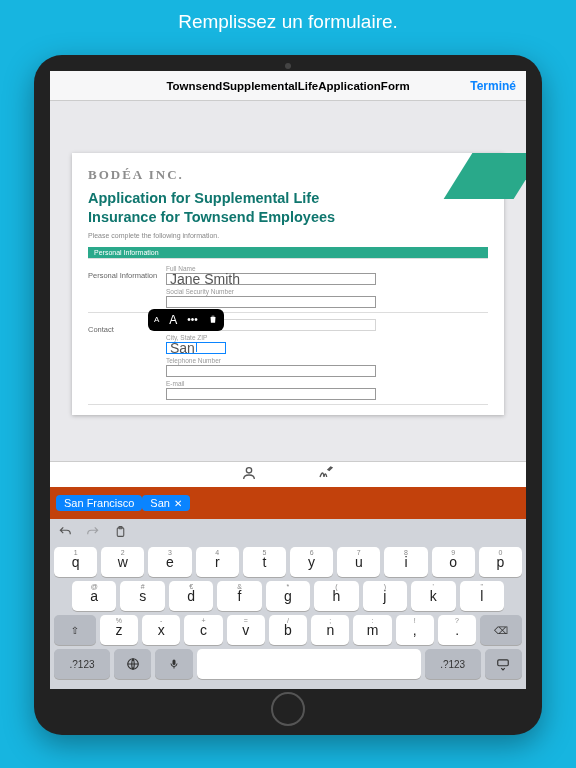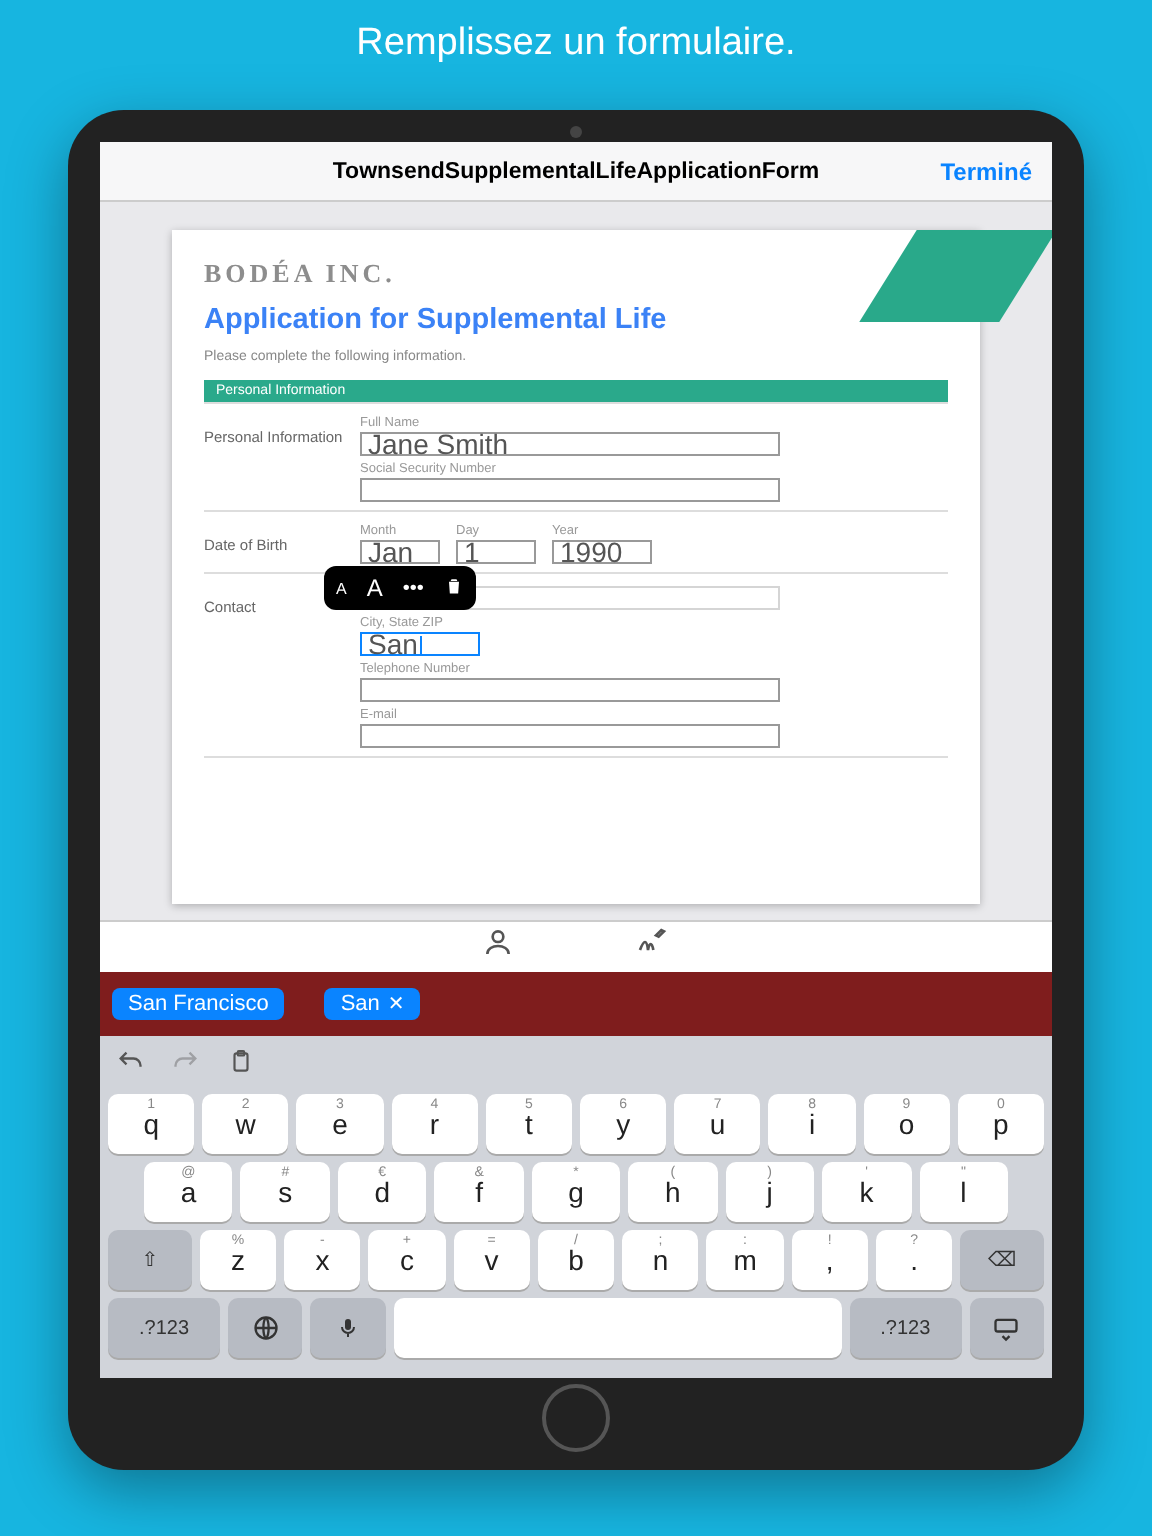--- a/index.html
+++ b/index.html
@@ -6,41 +6,41 @@
   html, body { width: 576px; height: 768px; overflow: hidden; font-family: -apple-system, Helvetica, Arial, sans-serif; }
   .bg { width: 576px; height: 768px; background: #17b5e0; display: flex; flex-direction: column; align-items: center; }
   .tagline { color: #fff; font-size: 19px; font-weight: 400; margin-top: 11px; }
   .tablet { width: 508px; height: 680px; background: #222; border-radius: 28px; margin-top: 22px; padding: 16px 16px 0 16px; position: relative; box-shadow: 0 10px 30px rgba(0,0,0,.35); }
   .tablet::before { content:""; position:absolute; left:50%; top:8px; width:6px; height:6px; background:#444; border-radius:50%; transform:translateX(-50%);}
   .home-btn { position:absolute; left:50%; bottom:9px; width:34px; height:34px; border:2px solid #555; border-radius:50%; transform:translateX(-50%);}
   .screen { width: 100%; height: 618px; background: #fff; display: flex; flex-direction: column; overflow: hidden; }
   .navbar { height: 30px; background: #f7f7f8; border-bottom: 1px solid #ccc; display: flex; align-items: center; justify-content: center; position: relative; }
   .navbar-title { font-size: 11.5px; font-weight: 700; color: #000; }
   .navbar-done { position: absolute; right: 10px; color: #0a84ff; font-size: 12px; font-weight: 600; }
-  .doc-area { flex: 1; background: #e9e9ec; display: flex; justify-content: center; padding: 14px 36px 8px; position: relative; }
+  .doc-area { flex: 1; background: #e9e9ec; display: flex; justify-content: center; padding: 14px 22px 8px; position: relative; align-items: center; }
   .page { width: 100%; background: #fff; box-shadow: 0 1px 4px rgba(0,0,0,.25); padding: 14px 16px 10px; font-size: 8px; color: #555; position: relative; }
   .corner { position:absolute; top:0; right:0; width:70px; height:46px; background:#29a98a; transform: skewX(-32deg) translateX(24px); }
   .brand { font-family: Georgia, serif; letter-spacing: 2px; font-size: 13px; color: #8d8d8d; font-weight: 600; }
-  .app-title { color: #3b82f6; font-size: 14.5px; font-weight: 600; line-height: 1.25; margin-top: 6px; }
+  .app-title { color: #0f766e; font-size: 14.5px; font-weight: 600; line-height: 1.25; margin-top: 6px; }
   .subnote { font-size: 7px; color: #888; margin-top: 6px; }
   .sect-bar { background: #2aa98b; color: #fff; font-size: 7px; padding: 2px 6px; margin-top: 8px; }
   .row { display: flex; border-top: 1px solid #ddd; padding: 6px 0 4px; }
   .row:first-of-type { border-top: none; }
   .row-label { width: 78px; font-size: 7.5px; color: #666; padding-top: 6px; }
   .row-body { flex: 1; }
   .fld-label { font-size: 6.5px; color: #999; margin-bottom: 1px; }
   .inp { border: 1px solid #999; height: 12px; font-size: 14px; padding: 0 3px; display: flex; align-items: center; background:#fff; }
   .threecol { display:flex; gap:8px; }
   .threecol > div { display:flex; flex-direction:column; }
   .wide { width: 210px; }
   .toolbar-pop { position:absolute; background:#000; border-radius:6px; height:22px; display:flex; align-items:center; padding:0 6px; gap:10px; }
   .toolbar-pop span { color:#fff; font-size:10px; }
   .toolbar-pop svg { width:10px; height:10px; }
   .below-doc { height: 26px; background:#fff; border-top:1px solid #ccc; display:flex; justify-content:center; align-items:center; gap:60px; }
-  .sugg-bar { height: 28px; background:#7f1d1d; display:flex; align-items:center; padding:16px 6px; gap:20px; }
+  .sugg-bar { height: 28px; background:#c2410c; display:flex; align-items:center; padding:16px 6px; gap:0; }
   .chip { background:#0a84ff; color:#fff; border-radius:4px; font-size:11px; padding:2px 8px; display:flex; align-items:center; gap:4px; }
   .chip .x { font-size:10px; }
   .kb { background:#d1d4da; padding:4px 4px 6px; }
   .kb-toolbar { display:flex; align-items:center; gap:14px; padding:2px 4px 4px; color:#555; }
   .kb-row { display:flex; gap:4px; margin-bottom:4px; }
   .key { flex:1; background:#fff; border-radius:5px; box-shadow:0 1px 0 #aaa; height:30px; display:flex; flex-direction:column; align-items:center; justify-content:center; font-size:14px; color:#222; position:relative; }
   .key small { position:absolute; top:2px; font-size:7px; color:#888; }
   .key.mod { background:#b7bbc3; font-size:10px; color:#333; }
   .key.space { flex:6; }
   .key.wide15 { flex:1.5; }
@@ -59,59 +59,37 @@
         <div class="navbar-title">TownsendSupplementalLifeApplicationForm</div>
         <div class="navbar-done">Terminé</div>
       </div>
 
       <div class="doc-area">
         <div class="page">
           <div class="corner"></div>
           <div class="brand">BODÉA INC.</div>
           <div class="app-title">
             <span>Application for Supplemental Life</span><br>
+            <span>Insurance for Townsend Employees</span>
           </div>
           <div class="subnote">Please complete the following information.</div>
           <div class="sect-bar">Personal Information</div>
 
           <div class="row">
             <div class="row-label">Personal Information</div>
             <div class="row-body">
               <div class="fld-label">Full Name</div>
               <div class="inp wide">
                   <span>Jane Smith</span>
                 </div>
               <div class="fld-label" style="margin-top:3px">Social Security Number</div>
               <div class="inp wide"></div>
             </div>
           </div>
 
-          <div class="row">
-            <div class="row-label">Date of Birth</div>
-            <div class="row-body threecol">
-              <div>
-                  <div class="fld-label">Month</div>
-                  <div class="inp" style="width:40px">
-                    <span>Jan</span>
-                  </div>
-                </div>
-              <div>
-                  <div class="fld-label">Day</div>
-                  <div class="inp" style="width:40px">
-                    <span>1</span>
-                  </div>
-                </div>
-              <div>
-                  <div class="fld-label">Year</div>
-                  <div class="inp" style="width:50px">
-                    <span>1990</span>
-                  </div>
-                </div>
-            </div>
-          </div>
 
           <div class="row" style="border-bottom:1px solid #ddd; position:relative;">
             <div class="row-label"><span>Contact</span></div>
             <div class="row-body">
               <div class="inp wide" style="opacity:.4"></div>
               <div class="fld-label" style="margin-top:3px">City, State ZIP</div>
               <div class="inp" style="width:60px;border-color:#0a84ff">
                   <span>San</span>
                   <span class="caret"></span>
                 </div>

